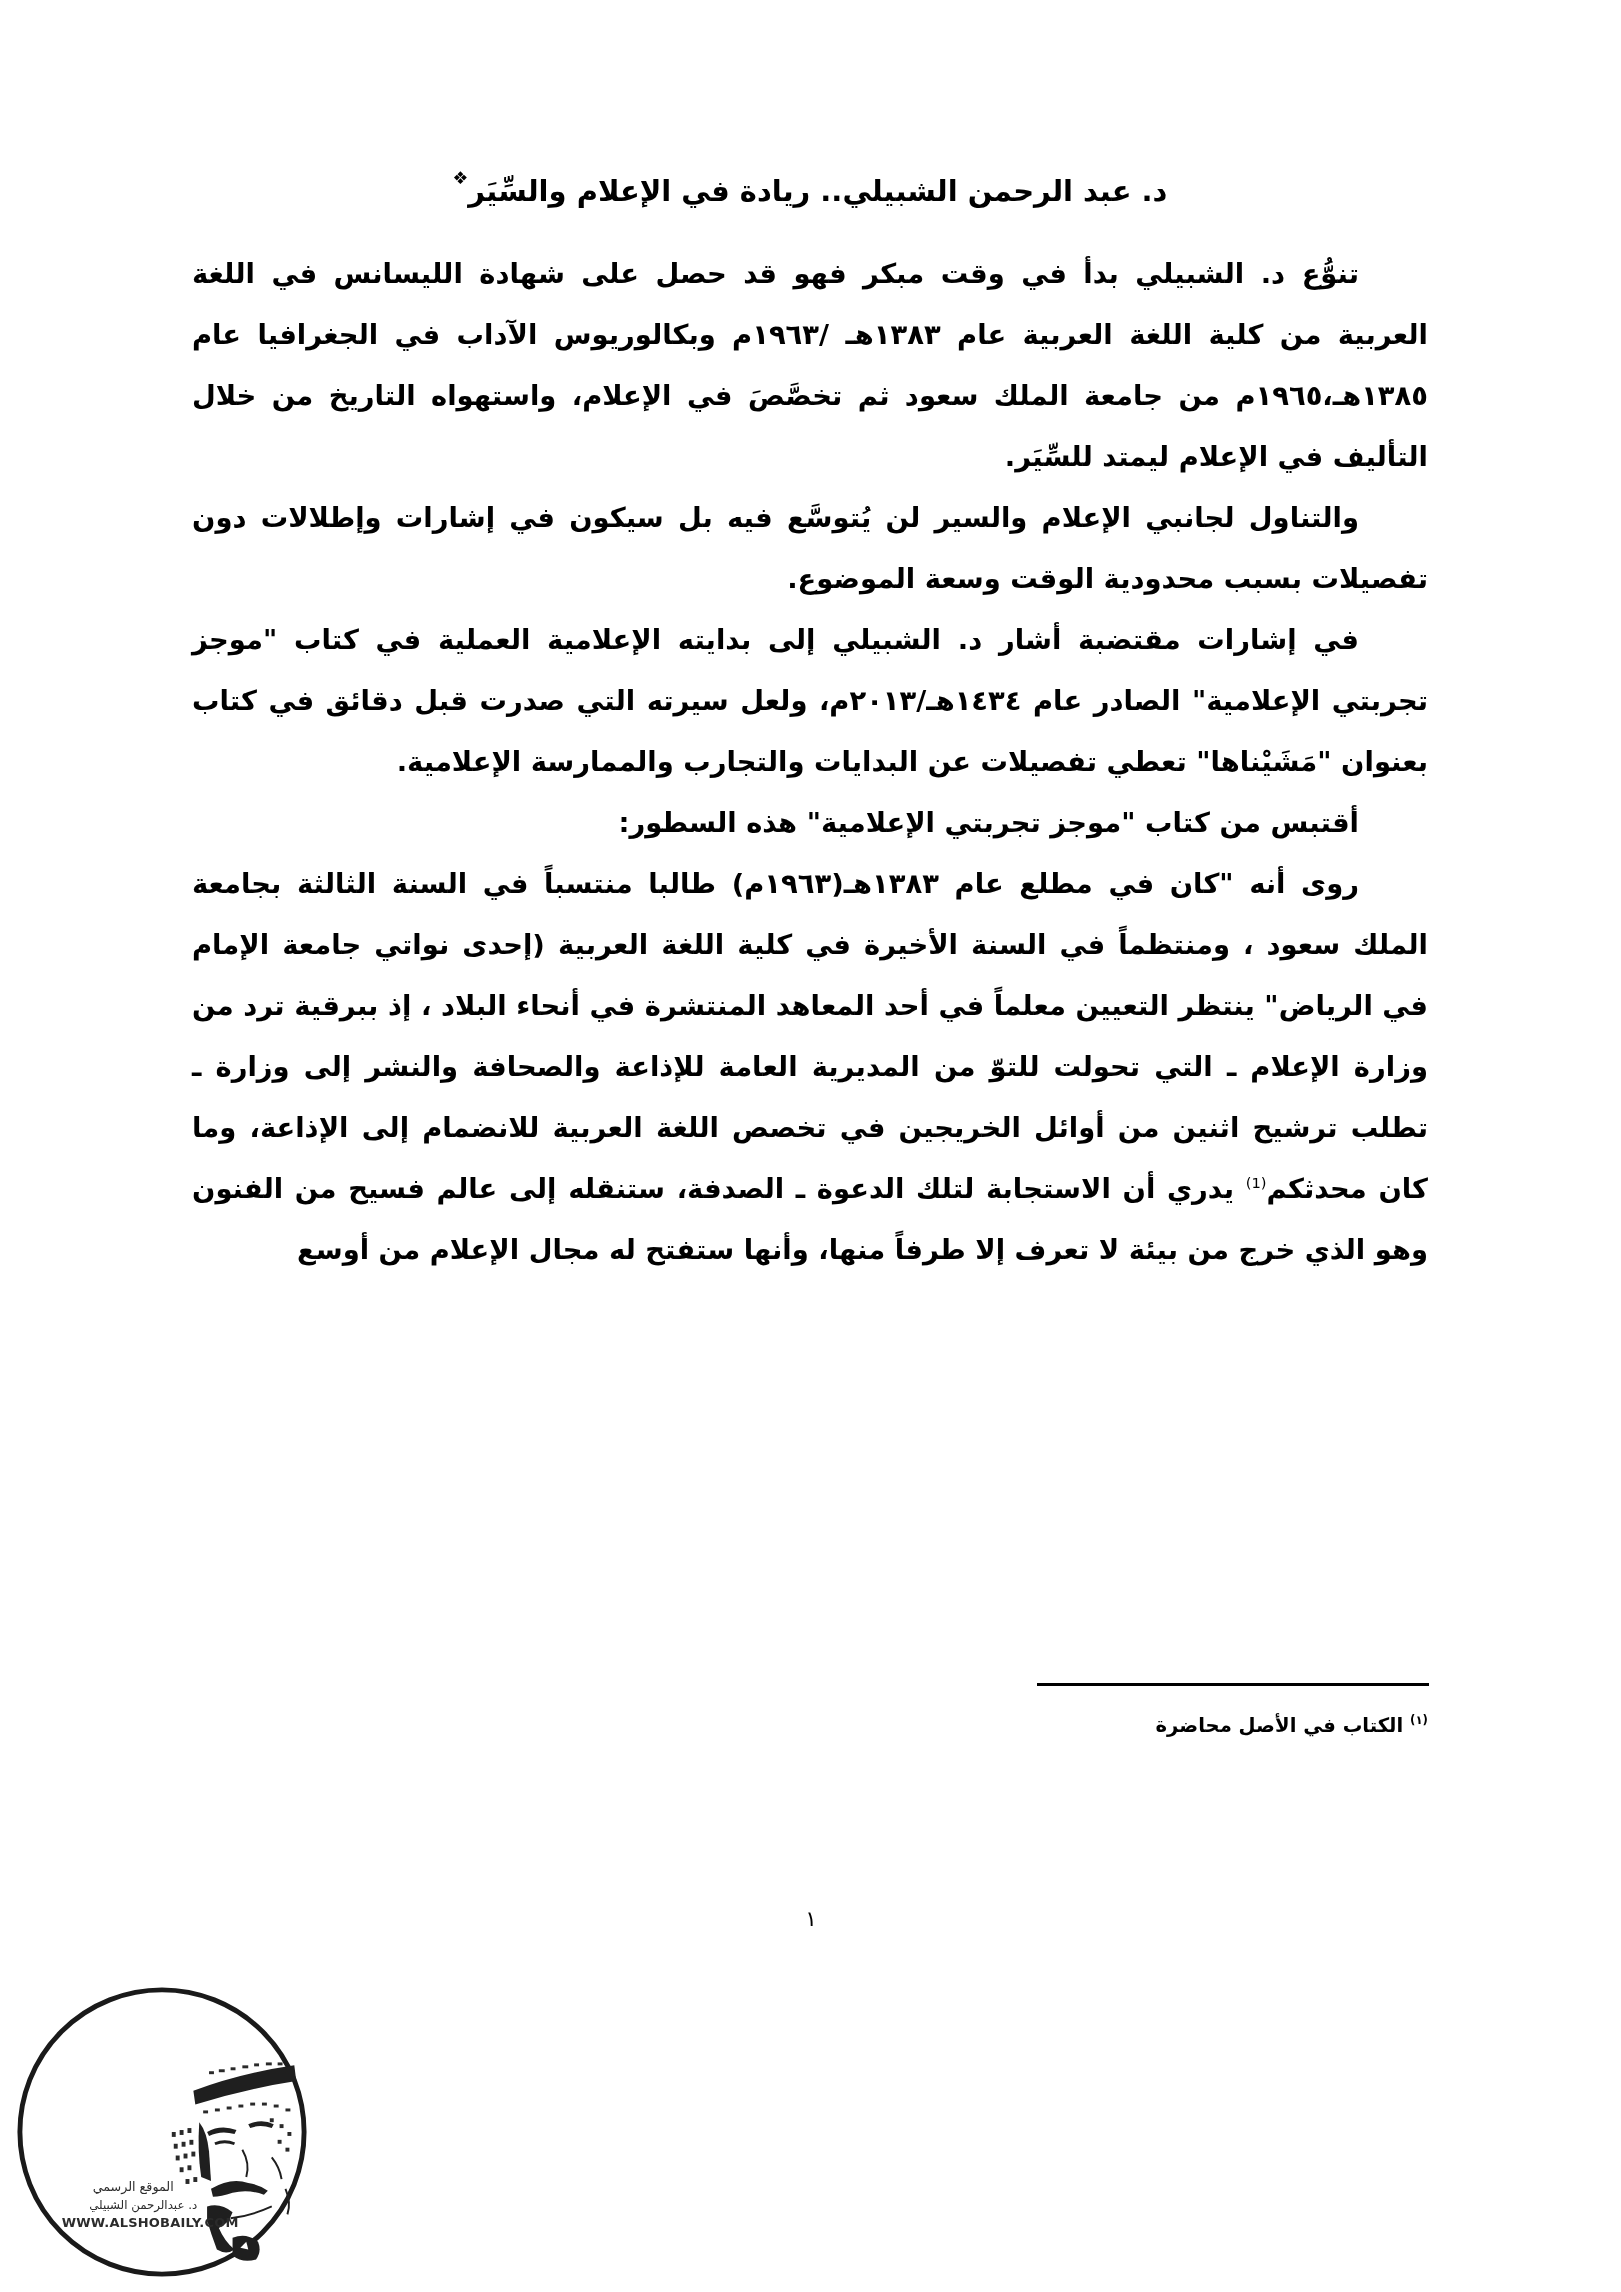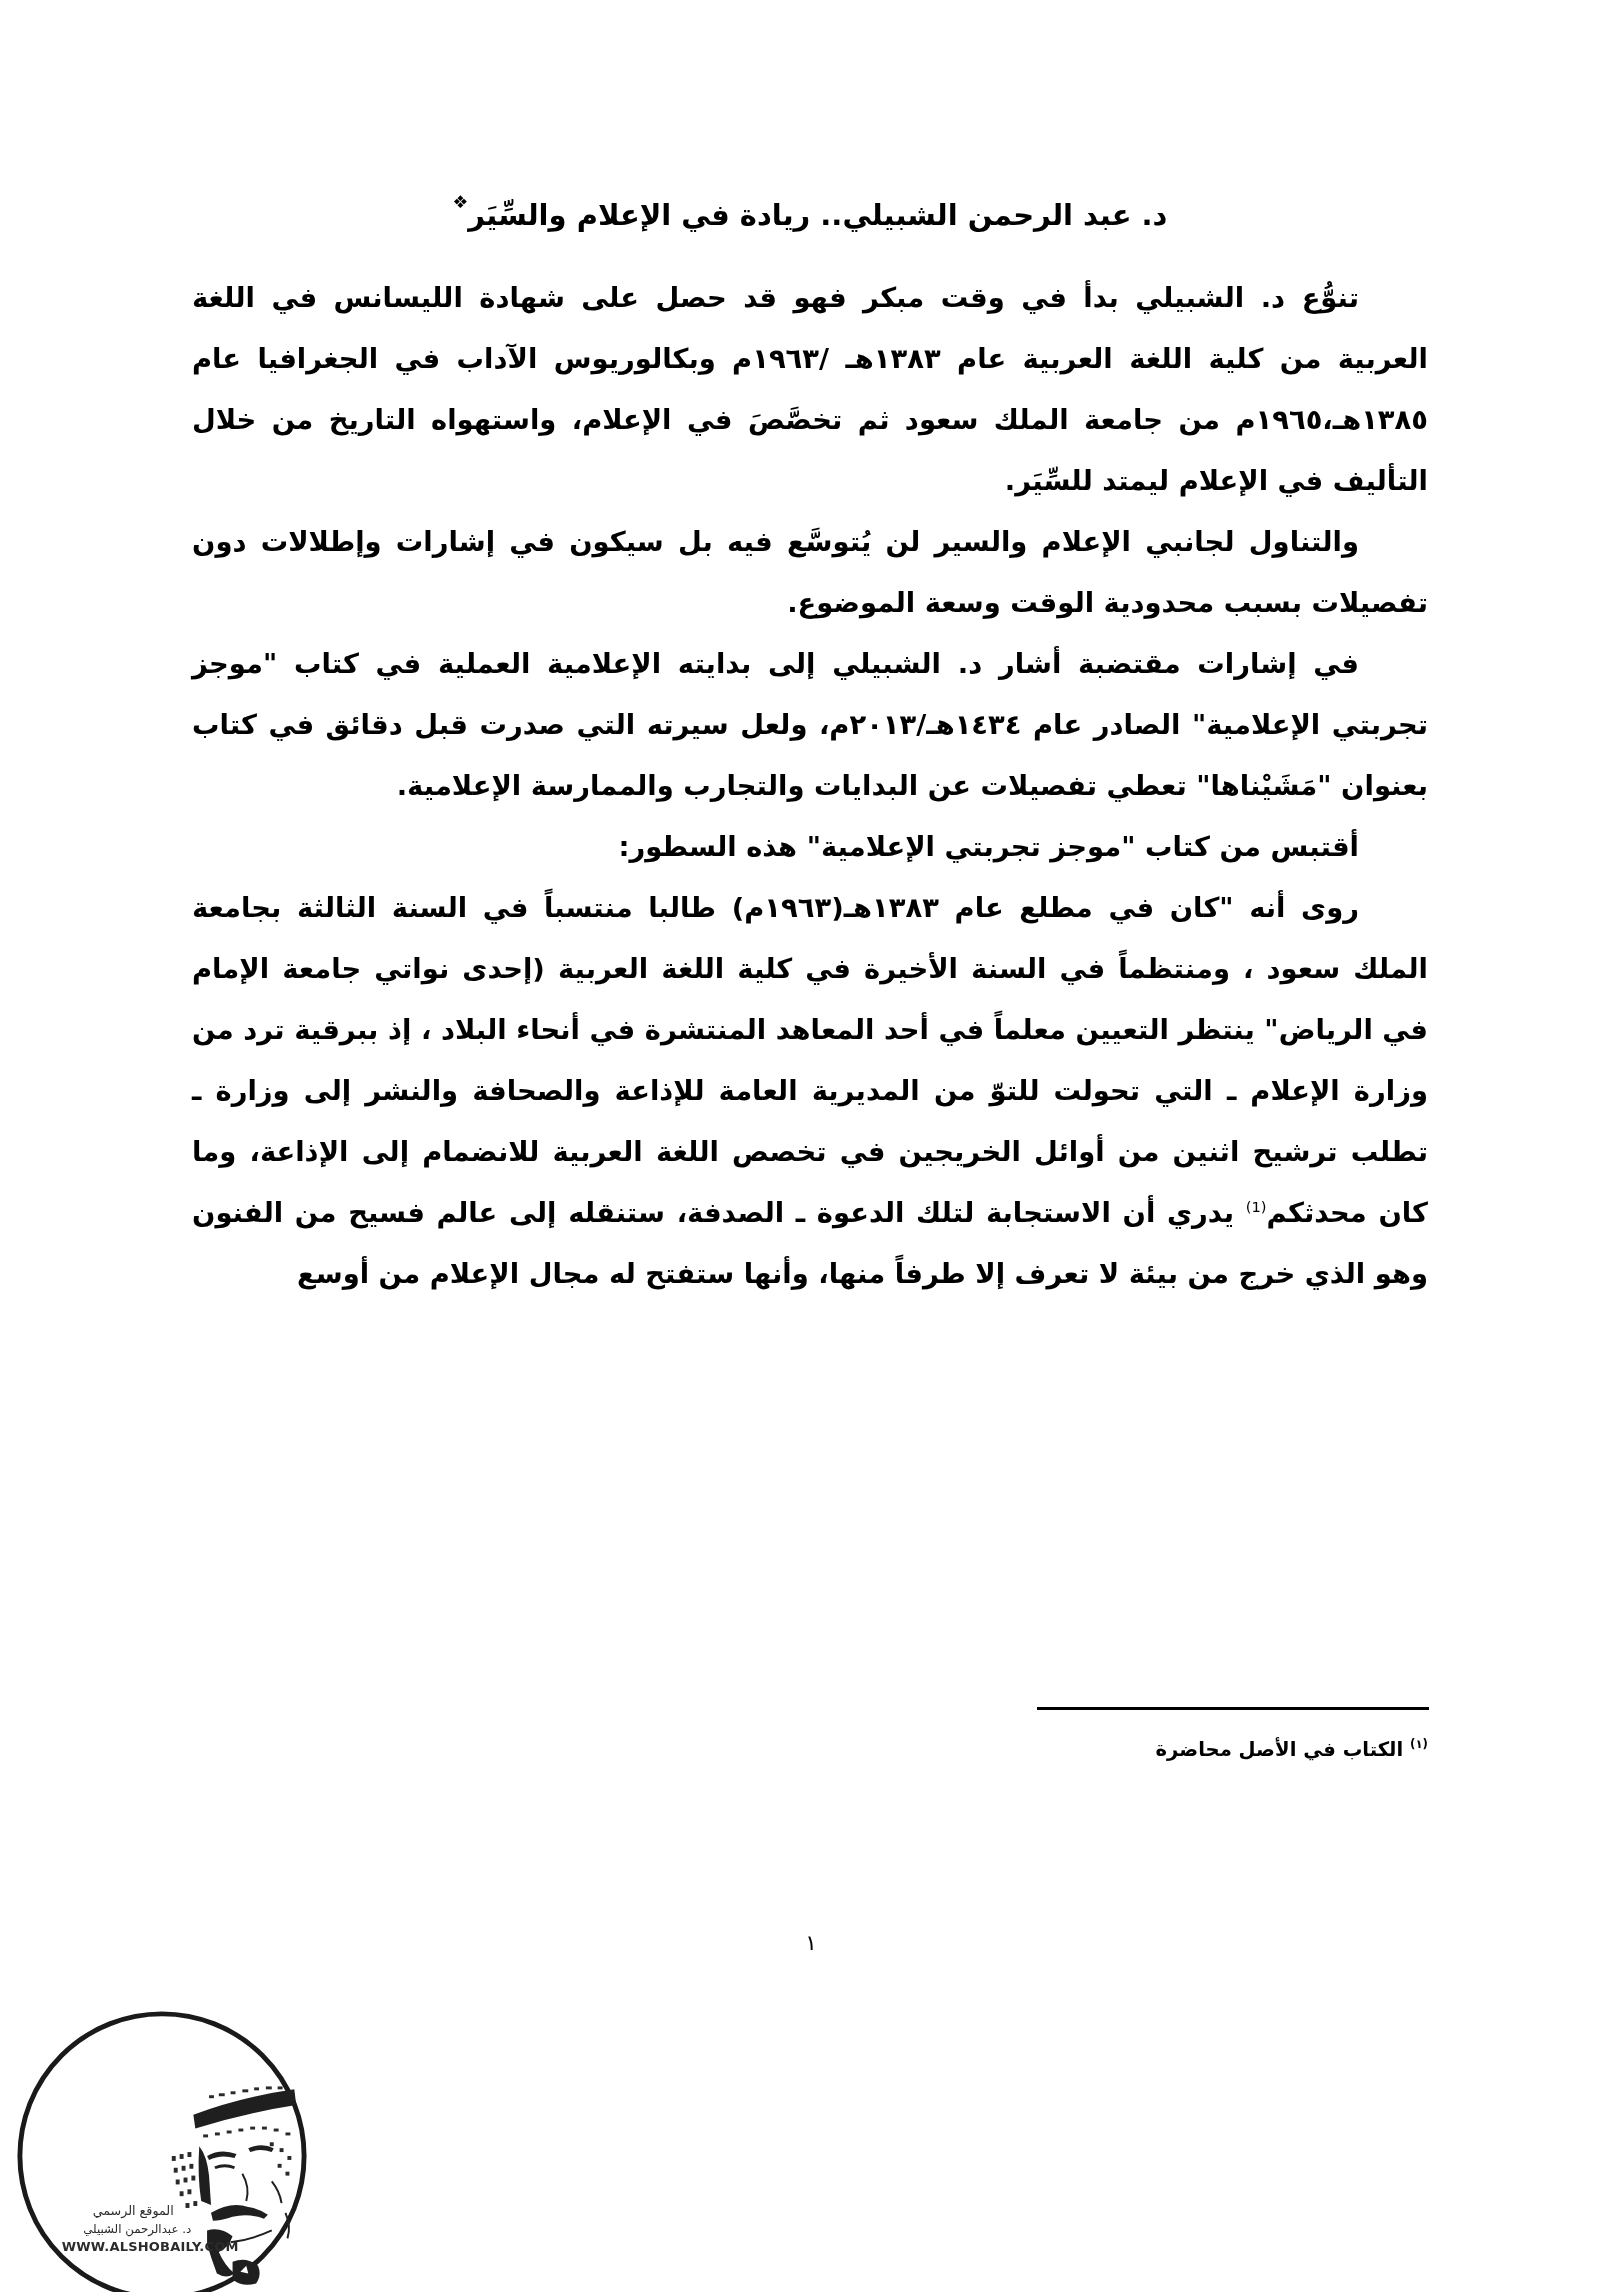--- a/index.html
+++ b/index.html
@@ -14,21 +14,20 @@
       overflow: hidden;
       color: #000000;
       font-family: "DejaVu Sans", sans-serif;
     }
     .page {
       position: absolute;
       left: 0; top: 0;
       width: 1621px;
       height: 1618px;
       background: #ffffff;
-      margin-top: 24px;
     }
     .title {
       position: absolute;
       top: 155px;
       left: 192px;
       width: 1236px;
       text-align: center;
       font-size: 29px;
       font-weight: bold;
       line-height: 59px;
@@ -109,21 +108,21 @@
     .logo svg { position: absolute; left: 0; top: 0; }
     .logo-text {
       position: absolute;
       left: 47px;
       width: 157px;
       text-align: center;
       color: #2b2b2b;
       white-space: nowrap;
     }
     .logo-text.l1 { top: 194px; font-size: 12.7px; font-weight: normal; direction: rtl; left: 55px; width: 127px; }
-    .logo-text.l2 { top: 213px; font-size: 11.8px; direction: rtl; left: 59px; width: 127px; }
+    .logo-text.l2 { top: 213px; font-size: 11.8px; direction: rtl; left: 65px; width: 127px; }
     .logo-text.l3 { top: 230px; font-size: 13px; font-weight: bold; direction: ltr; letter-spacing: 0.2px; }
   </style>
 </head>
 <body>
 
 <div class="page">
 
   <div class="title">
     <span>د. عبد الرحمن الشبيلي.. ريادة في الإعلام والسِّيَر</span><sup>❖</sup>
   </div>

